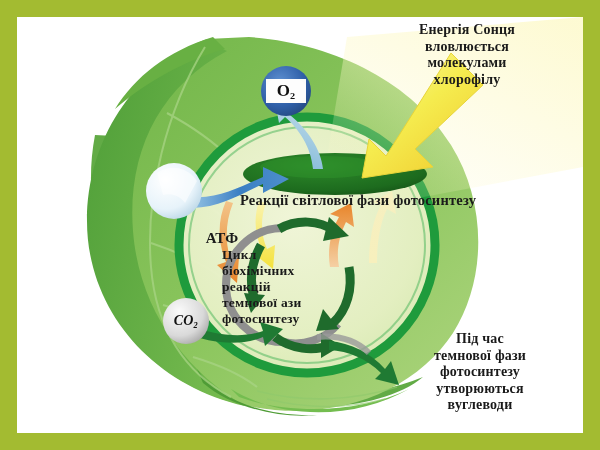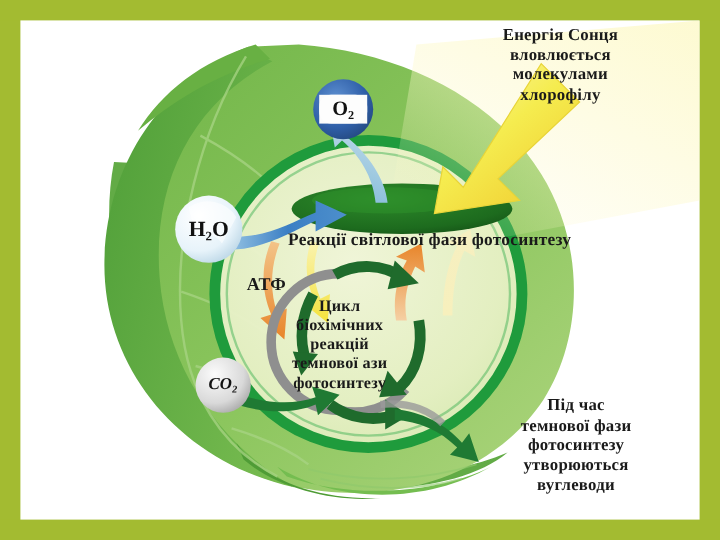--- a/index.html
+++ b/index.html
@@ -62,21 +62,21 @@
     width: 320px;
     font-size: 14.5px;
     font-weight: bold;
     text-align: left;
   }
   #txt-cycle {
     left: 205px; top: 230px;
     width: 122px;
     font-size: 13.5px;
     font-weight: bold;
-    text-align: center;
+    text-align: left;
   }
   #txt-dark-phase {
     left: 373px; top: 314px;
     width: 180px;
     font-size: 14px;
     font-weight: bold;
   }
   #txt-atp {
     left: 175px; top: 213px;
     width: 60px;
@@ -404,18 +404,17 @@
 темнової фази
 фотосинтезу
 утворюються
 вуглеводи</div>
 
     <div class="lbl" id="txt-atp">АТФ</div>
 
 
     <div class="mol-label" id="mol-o2">O₂</div>
 
-    <div class="mol-label" id="mol-h2o">H₂O</div>
 
     <div class="mol-label" id="mol-co2">CO₂</div>
 
   </div>
 </div>
 
 </body></html>

